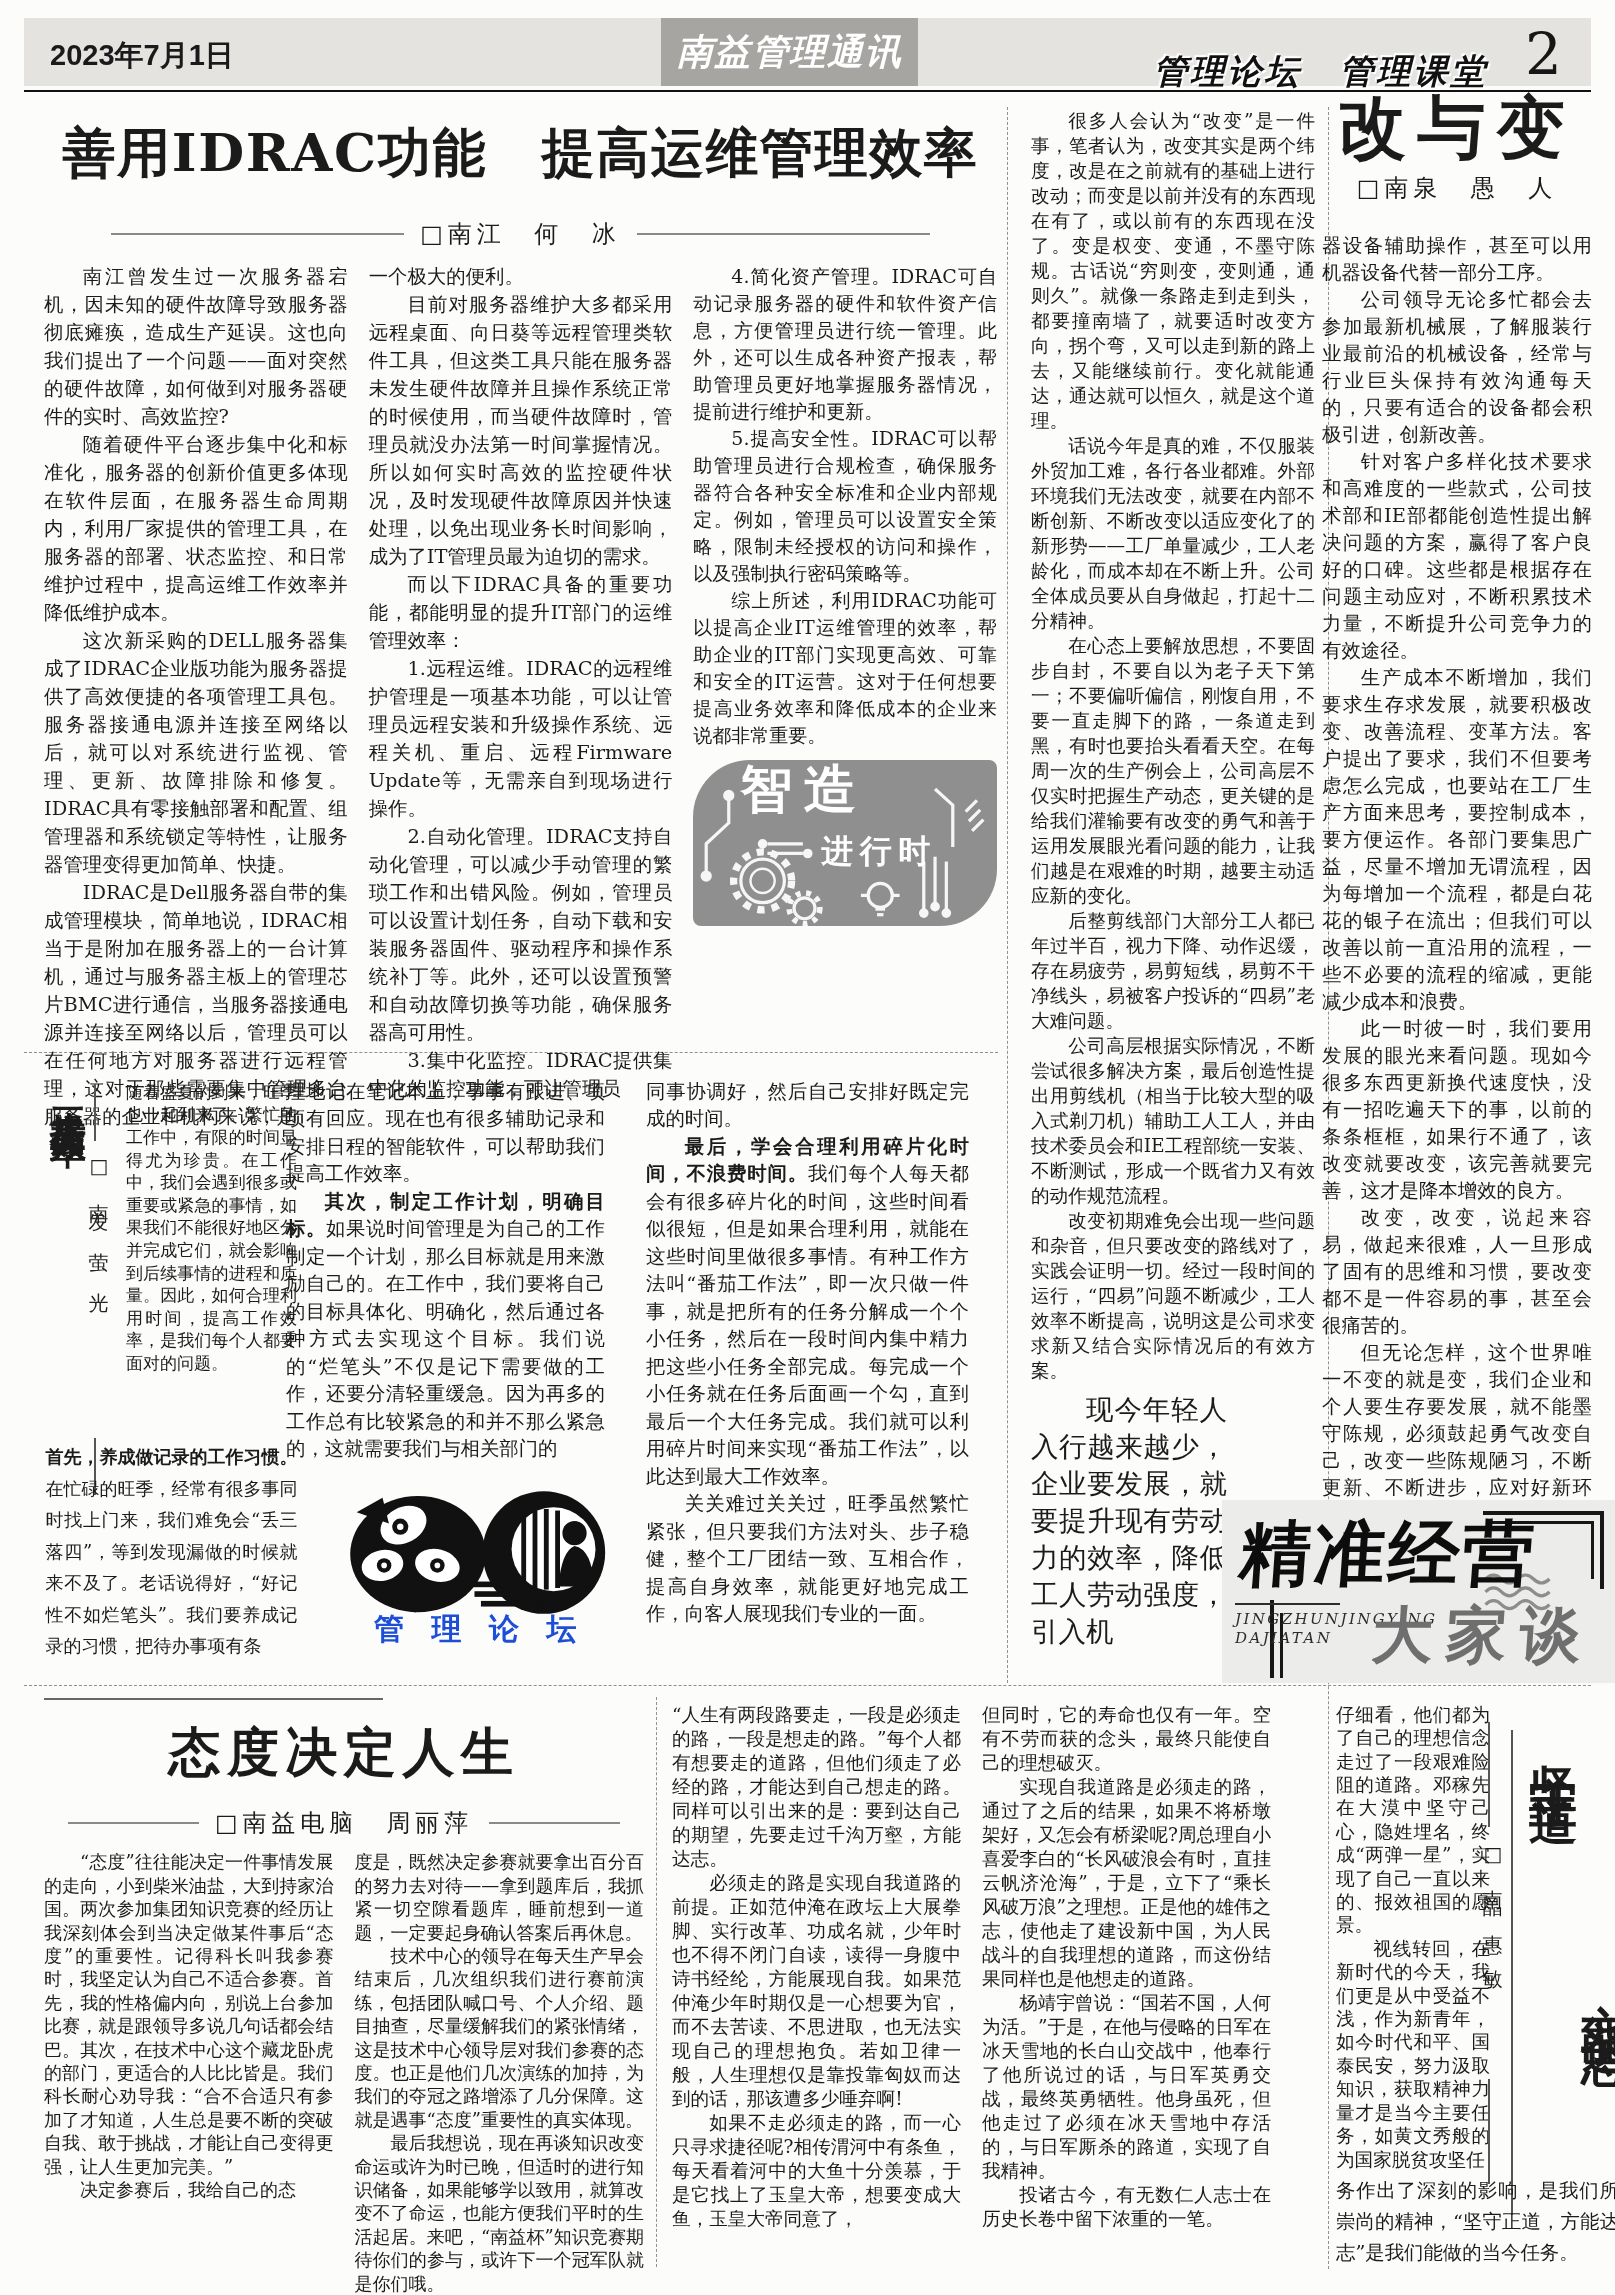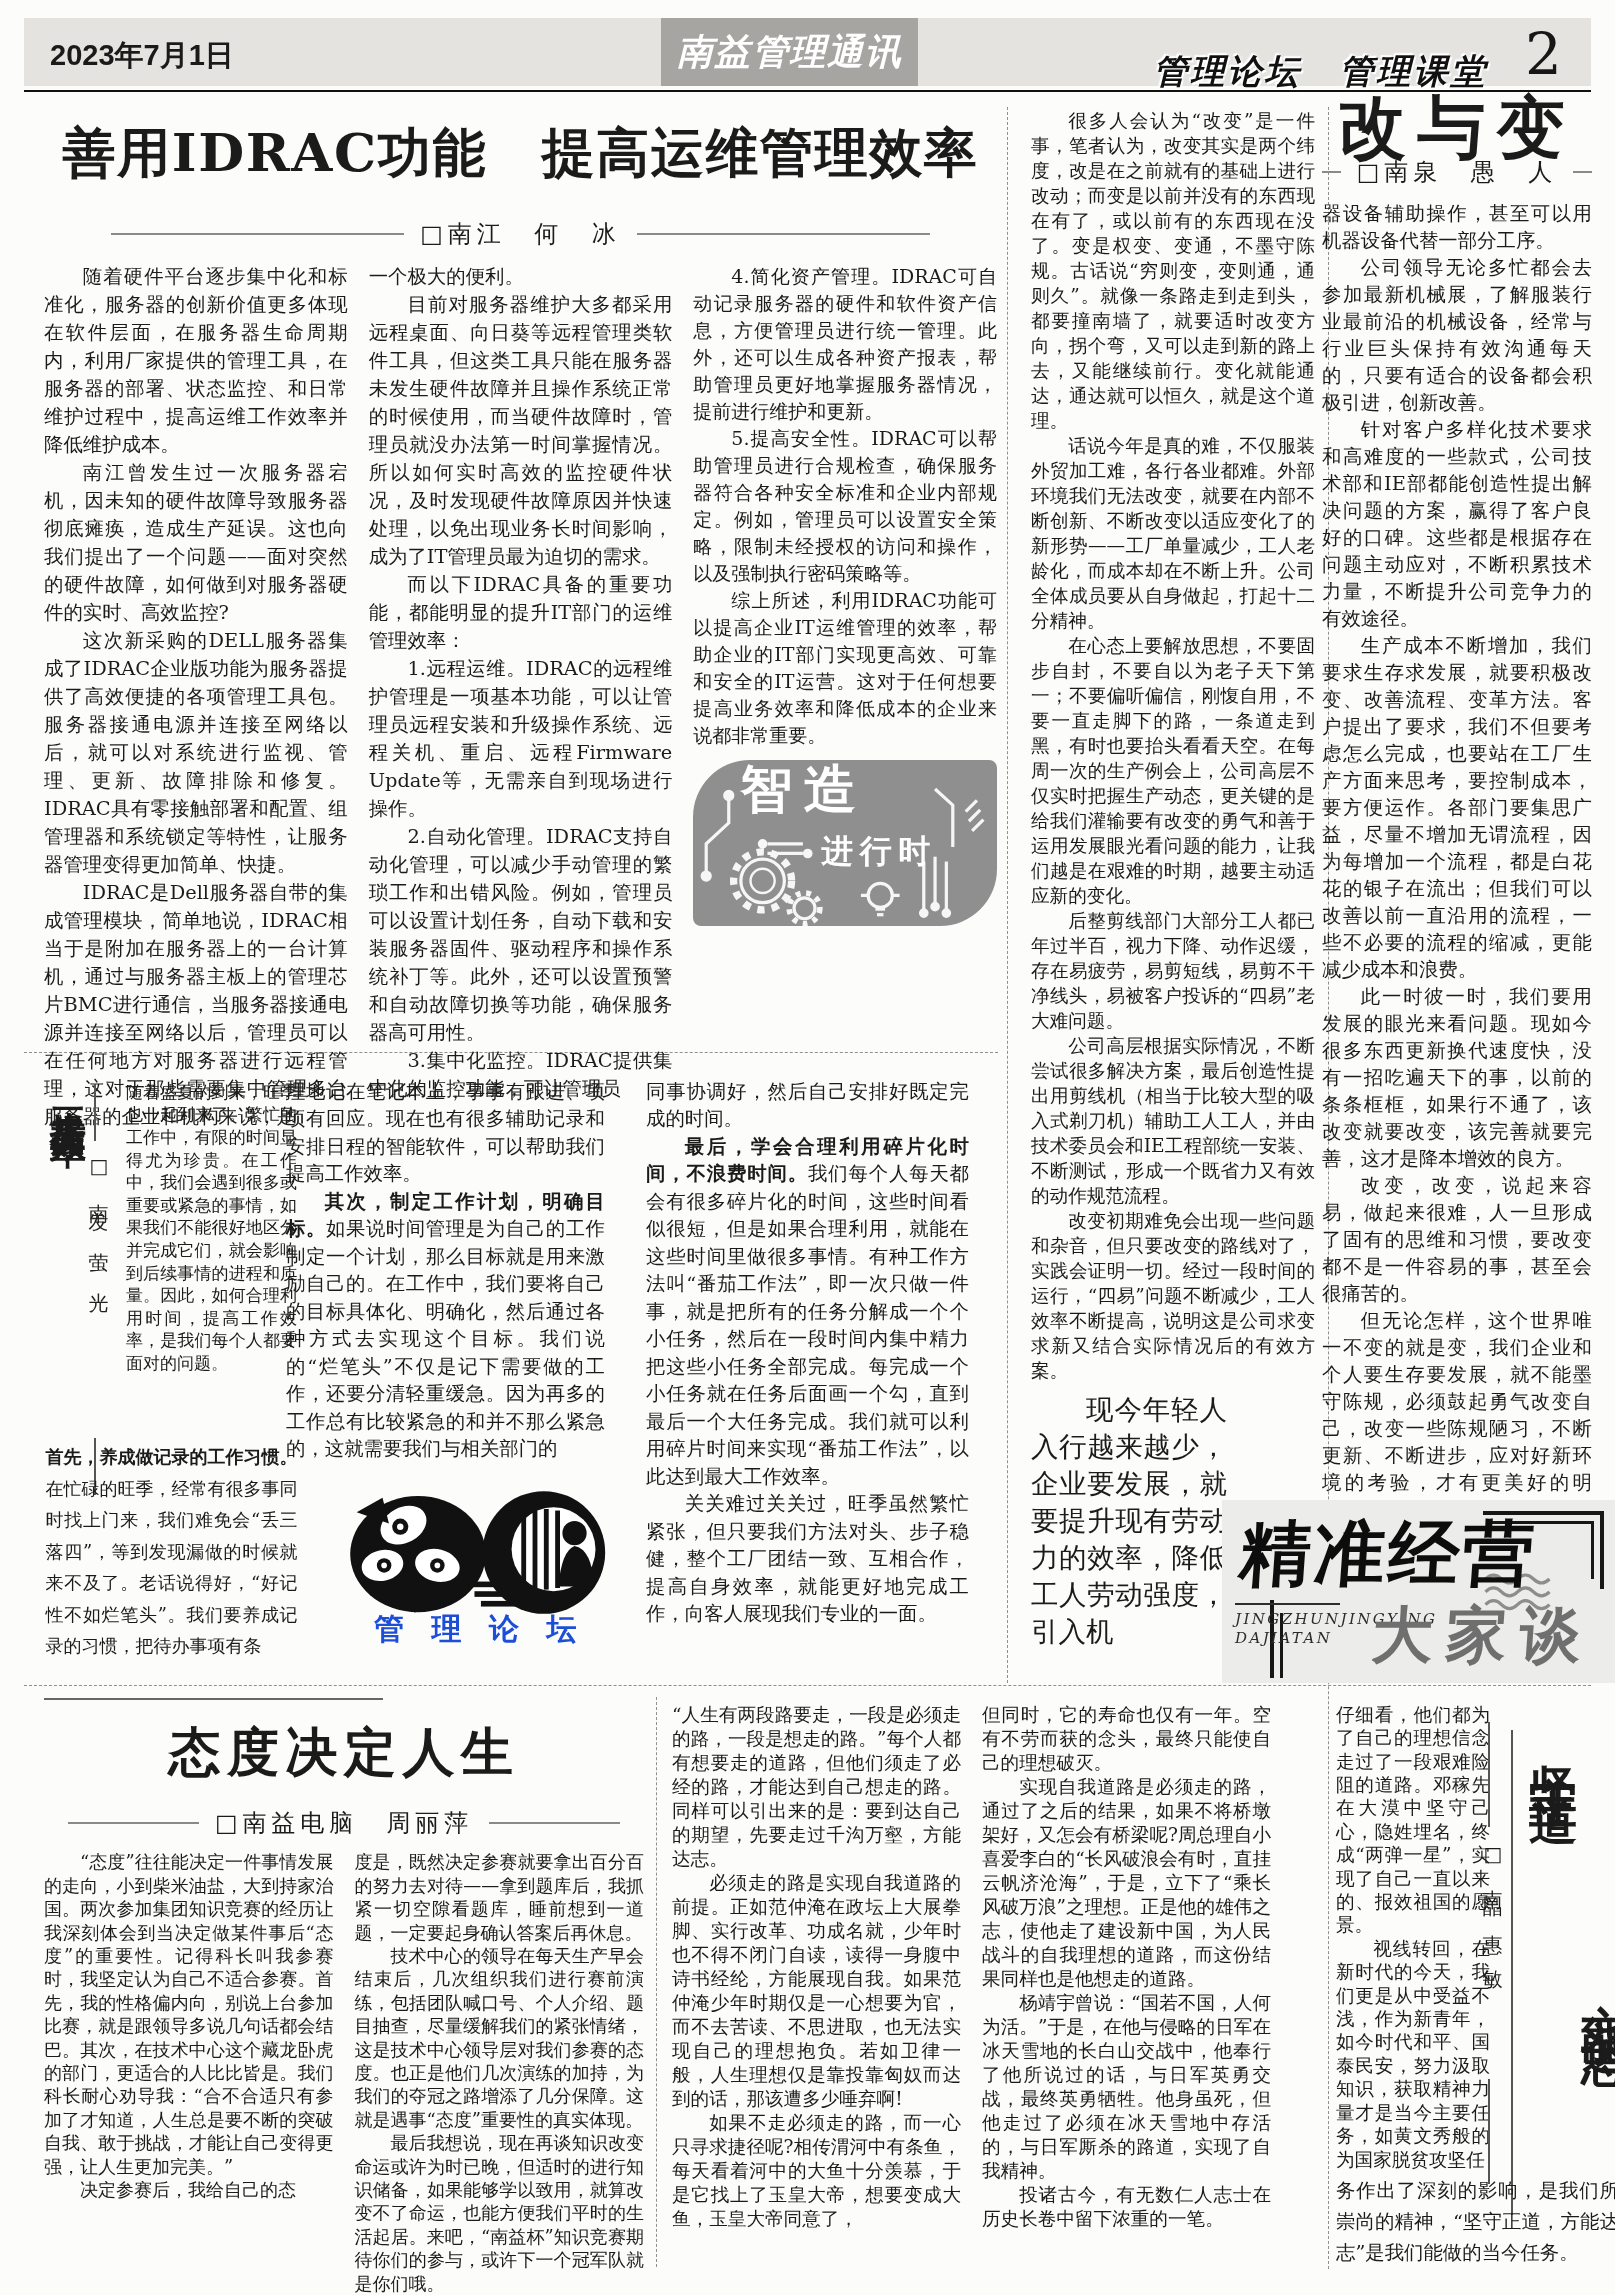--- a/index.html
+++ b/index.html
@@ -46,21 +46,21 @@
                 border-radius:57px 8px 57px 8px; overflow:hidden; }
   .zhizao-title { position:absolute; left:47px; top:14.5px; color:#fff; font-size:52px; font-weight:bold; letter-spacing:11.3px; }
   .zhizao-subtitle { position:absolute; left:128px; top:78px; color:#fff; font-size:32px; font-weight:bold; letter-spacing:6.5px; }
   .zhizao-box svg { position:absolute; left:0; top:0; }
 
   
   .a2colA { position:absolute; left:1031px; top:108px; width:284px; font-size:18.6px; line-height:25px; }
   .a2-bigp { margin-top:8px; width:196px; font-size:27.5px; line-height:37px; text-align:justify; text-indent:2em; }
   .a2colB { position:absolute; left:1322px; top:107px; width:270px; font-size:19.4px; line-height:27px; }
   .a2-title { text-align:center; font-size:68px; font-weight:bold; letter-spacing:11.3px; margin:6.5px 0 18px; }
-  .a2-byline { margin:0 0 14.5px; }
+  .a2-byline { margin:0 0 14.5px;flex-direction:column; }
 
   
   .jz-box { position:absolute; left:1222px; top:1500px; width:393px; height:183px; background:#ececea; overflow:hidden; }
   .jz-line1 { position:absolute; left:18px; top:6.5px; font-size:71px; font-weight:900; letter-spacing:3.2px; color:#0d0d0d; transform:skewX(-4deg); }
   .jz-line2 { position:absolute; left:150px; top:95px; font-size:61px; font-weight:900; letter-spacing:13px; color:#6f6f6f; transform:skewX(-4deg); }
   .jz-cap { position:absolute; left:13px; font-family:"DejaVu Serif", serif; font-style:italic; font-size:15px;
             letter-spacing:2.4px; color:#2c2c2c; }
   .jz-cap-rule { position:absolute; left:13px; top:103px; width:105px; height:1.6px; background:#2c2c2c; }
   .jz-br { position:absolute; border-color:#161616; border-style:solid; border-width:0; }
 
@@ -118,22 +118,22 @@
 
   <div class="a1">
     <div class="a1-title">善用IDRAC功能　提高运维管理效率</div>
     <div class="byline-row a1-byline">
       <span class="rule"></span>
       <span class="byline-text">□南江　何　冰</span>
       <span class="rule"></span>
     </div>
     <div class="a1-cols">
       <div class="col">
+          <p class="para">南江曾发生过一次服务器宕机，因未知的硬件故障导致服务器彻底瘫痪，造成生产延误。这也向我们提出了一个问题——面对突然的硬件故障，如何做到对服务器硬件的实时、高效监控?</p>
           <p class="para">随着硬件平台逐步集中化和标准化，服务器的创新价值更多体现在软件层面，在服务器生命周期内，利用厂家提供的管理工具，在服务器的部署、状态监控、和日常维护过程中，提高运维工作效率并降低维护成本。</p>
-          <p class="para">南江曾发生过一次服务器宕机，因未知的硬件故障导致服务器彻底瘫痪，造成生产延误。这也向我们提出了一个问题——面对突然的硬件故障，如何做到对服务器硬件的实时、高效监控?</p>
           <p class="para">这次新采购的DELL服务器集成了IDRAC企业版功能为服务器提供了高效便捷的各项管理工具包。服务器接通电源并连接至网络以后，就可以对系统进行监视、管理、更新、故障排除和修复。IDRAC具有零接触部署和配置、组管理器和系统锁定等特性，让服务器管理变得更加简单、快捷。</p>
           <p class="para">IDRAC是Dell服务器自带的集成管理模块，简单地说，IDRAC相当于是附加在服务器上的一台计算机，通过与服务器主板上的管理芯片BMC进行通信，当服务器接通电源并连接至网络以后，管理员可以在任何地方对服务器进行远程管理，这对于那些需要集中管理多台服务器的企业和机构来说，是</p>
         </div>
       <div class="col">
           <p class="para noind">一个极大的便利。</p>
           <p class="para">目前对服务器维护大多都采用远程桌面、向日葵等远程管理类软件工具，但这类工具只能在服务器未发生硬件故障并且操作系统正常的时候使用，而当硬件故障时，管理员就没办法第一时间掌握情况。所以如何实时高效的监控硬件状况，及时发现硬件故障原因并快速处理，以免出现业务长时间影响，成为了IT管理员最为迫切的需求。</p>
           <p class="para">而以下IDRAC具备的重要功能，都能明显的提升IT部门的运维管理效率：</p>
           <p class="para">1.远程运维。IDRAC的远程维护管理是一项基本功能，可以让管理员远程安装和升级操作系统、远程关机、重启、远程Firmware Update等，无需亲自到现场进行操作。</p>
           <p class="para">2.自动化管理。IDRAC支持自动化管理，可以减少手动管理的繁琐工作和出错风险。例如，管理员可以设置计划任务，自动下载和安装服务器固件、驱动程序和操作系统补丁等。此外，还可以设置预警和自动故障切换等功能，确保服务器高可用性。</p>
           <p class="para">3.集中化监控。IDRAC提供集中化的监控功能，可让管理员</p>

